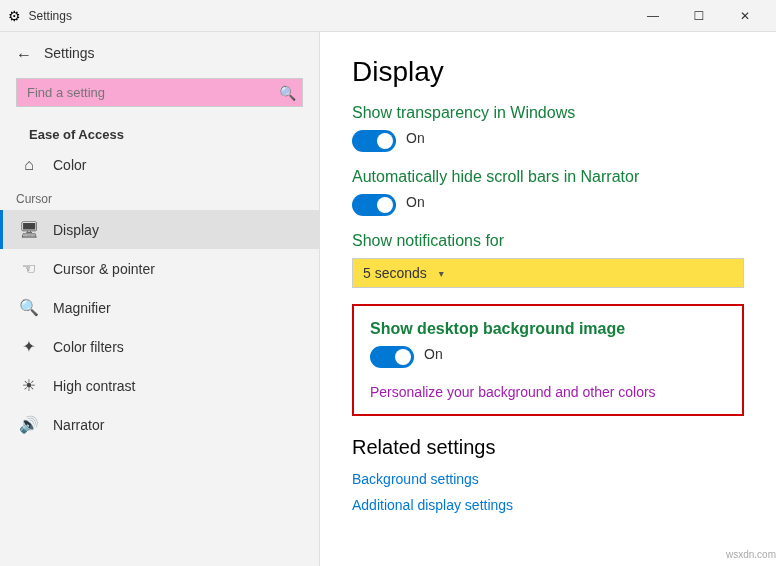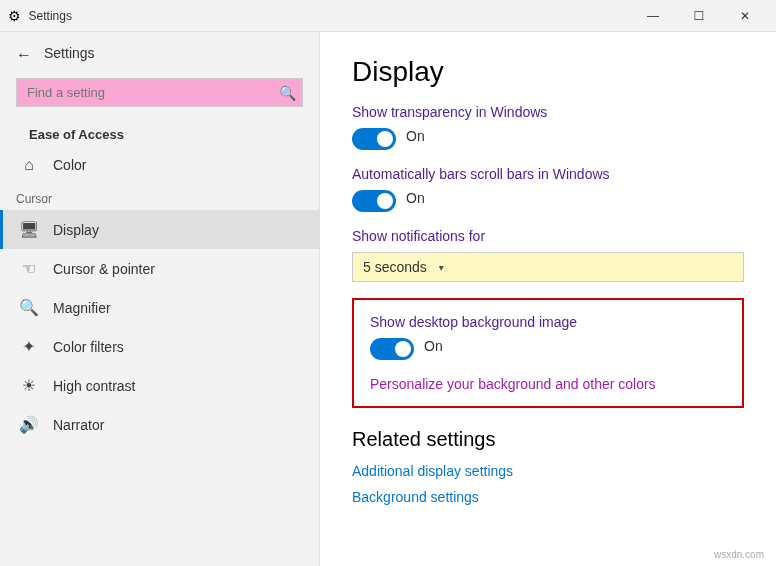--- a/index.html
+++ b/index.html
@@ -160,22 +160,22 @@
     .page-title {
       font-size: 28px;
       font-weight: 300;
       color: #000;
       margin-bottom: 16px;
     }
     .setting-row {
       margin-bottom: 16px;
     }
     .setting-label {
-      font-size: 14px;
-      color: #4c1d95;
+      font-size: 16px;
+      color: #15803d;
       margin-bottom: 8px;
     }
     .toggle-row {
       display: flex;
       align-items: flex-start;
       gap: 10px;
       margin-bottom: 16px;
     }
     .toggle {
       width: 44px;
@@ -199,41 +199,42 @@
     .toggle-label {
       font-size: 14px;
       color: #333;
     }
 
     
     .dropdown-select {
       display: flex;
       align-items: center;
       border: 1px solid #ccc;
-      background: #fef9c3;
+      background: #fde047;
       padding: 6px 10px;
       cursor: pointer;
       gap: 8px;
       min-width: 120px;
       font-size: 14px;
       color: #333;
     }
     .dropdown-arrow {
       font-size: 10px;
       color: #555;
       margin-left: 4px;
     }
 
     
     .highlight-box {
       border: 2px solid #c00;
       padding: 14px 16px;
       margin-bottom: 20px;
     }
     .highlight-box .setting-label {
+      font-weight: bold;
     }
     .link-text {
       color: #a21caf;
       cursor: pointer;
       font-size: 14px;
       text-decoration: none;
     }
 
     
     .related-title {
@@ -248,21 +249,21 @@
       cursor: pointer;
       font-size: 14px;
       text-decoration: none;
       margin-bottom: 10px;
     }
 
     
     .watermark {
       position: fixed;
       bottom: 6px;
-      right: 12px;
+      right: 0;
       font-size: 10px;
       color: #aaa;
       pointer-events: none;
     }
   </style>
 </head>
 <body>
 
 <div class="title-bar">
   <div class="title-bar-left">
@@ -337,21 +338,21 @@
 
     <div class="setting-row">
       <div class="setting-label">Show transparency in Windows</div>
       <div class="toggle-row">
         <div class="toggle"></div>
         <span class="toggle-label">On</span>
       </div>
     </div>
 
     <div class="setting-row">
-      <div class="setting-label">Automatically bars scroll bars in Windows</div>
+      <div class="setting-label">Automatically hide scroll bars in Narrator</div>
       <div class="toggle-row">
         <div class="toggle"></div>
         <span class="toggle-label">On</span>
       </div>
     </div>
 
     <div class="setting-row">
       <div class="setting-label">Show notifications for</div>
       <div class="dropdown-select">
         <span>5 seconds</span>
@@ -363,20 +364,20 @@
       <div class="setting-label">Show desktop background image</div>
       <div class="toggle-row">
         <div class="toggle"></div>
         <span class="toggle-label">On</span>
       </div>
       <a class="link-text">Personalize your background and other colors</a>
     </div>
 
     <div>
       <div class="related-title">Related settings</div>
+      <a class="related-link">Background settings</a>
       <a class="related-link">Additional display settings</a>
-      <a class="related-link">Background settings</a>
     </div>
 
   </div>
 </div>
 
 <div class="watermark">wsxdn.com</div>
 
 </body></html>

